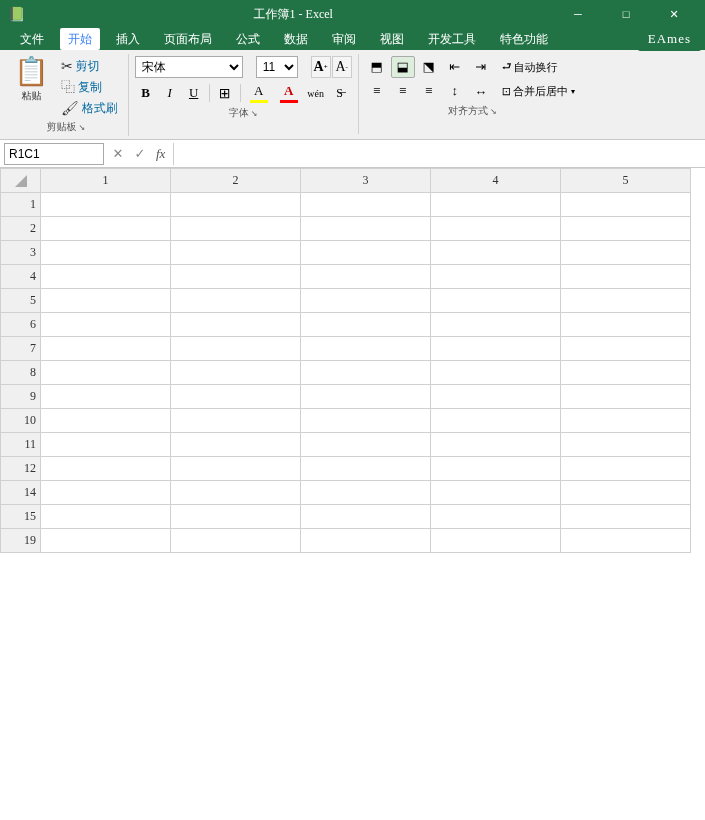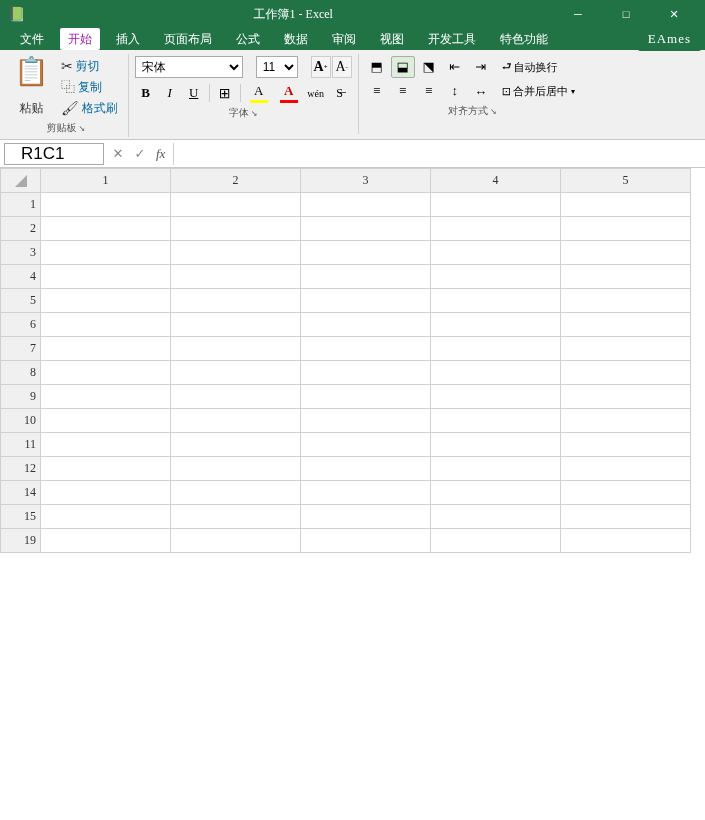--- a/index.html
+++ b/index.html
@@ -42,21 +42,21 @@
     .menu-item {
       padding: 2px 8px;
       font-size: 12px;
       cursor: pointer;
       border-radius: 2px;
       height: 22px;
       display: flex;
       align-items: center;
       margin-left: 8px;
     }
-    .menu-item.active { background: white; color: #a21caf; }
+    .menu-item.active { background: white; color: #3b82f6; }
 
     
     .ribbon {
       background: #f0f0f0;
       border-bottom: 1px solid #c8c8c8;
       padding: 4px 4px 2px 4px;
       display: flex;
       align-items: flex-start;
       gap: 0;
       min-height: 90px;
@@ -102,23 +102,23 @@
       padding: 2px 4px;
       border-radius: 2px;
       min-width: 36px;
     }
     .paste-icon-large {
       font-size: 28px;
       line-height: 1;
       color: #333;
     }
     .paste-label {
-      font-size: 12px;
+      font-size: 10px;
       color: #333;
-      margin-top: 14px;
+      margin-top: 3px;
     }
 
     
     .ribbon-small-group {
       display: flex;
       flex-direction: column;
       gap: 1px;
     }
     .ribbon-btn-small {
       display: flex;
@@ -281,22 +281,22 @@
       align-items: center;
       height: 28px;
       border-bottom: 1px solid #c8c8c8;
       background: white;
       padding: 0 4px;
     }
     .name-box {
       width: 100px;
       height: 22px;
       border: 1px solid #aaa;
-      padding: 0 16px;
-      font-size: 17px;
+      padding: 0 4px;
+      font-size: 12px;
       margin-right: 4px;
     }
     .formula-separator {
       width: 1px;
       background: #ccc;
       height: 22px;
       margin: 0 4px;
     }
     .formula-btn {
       width: 20px;

